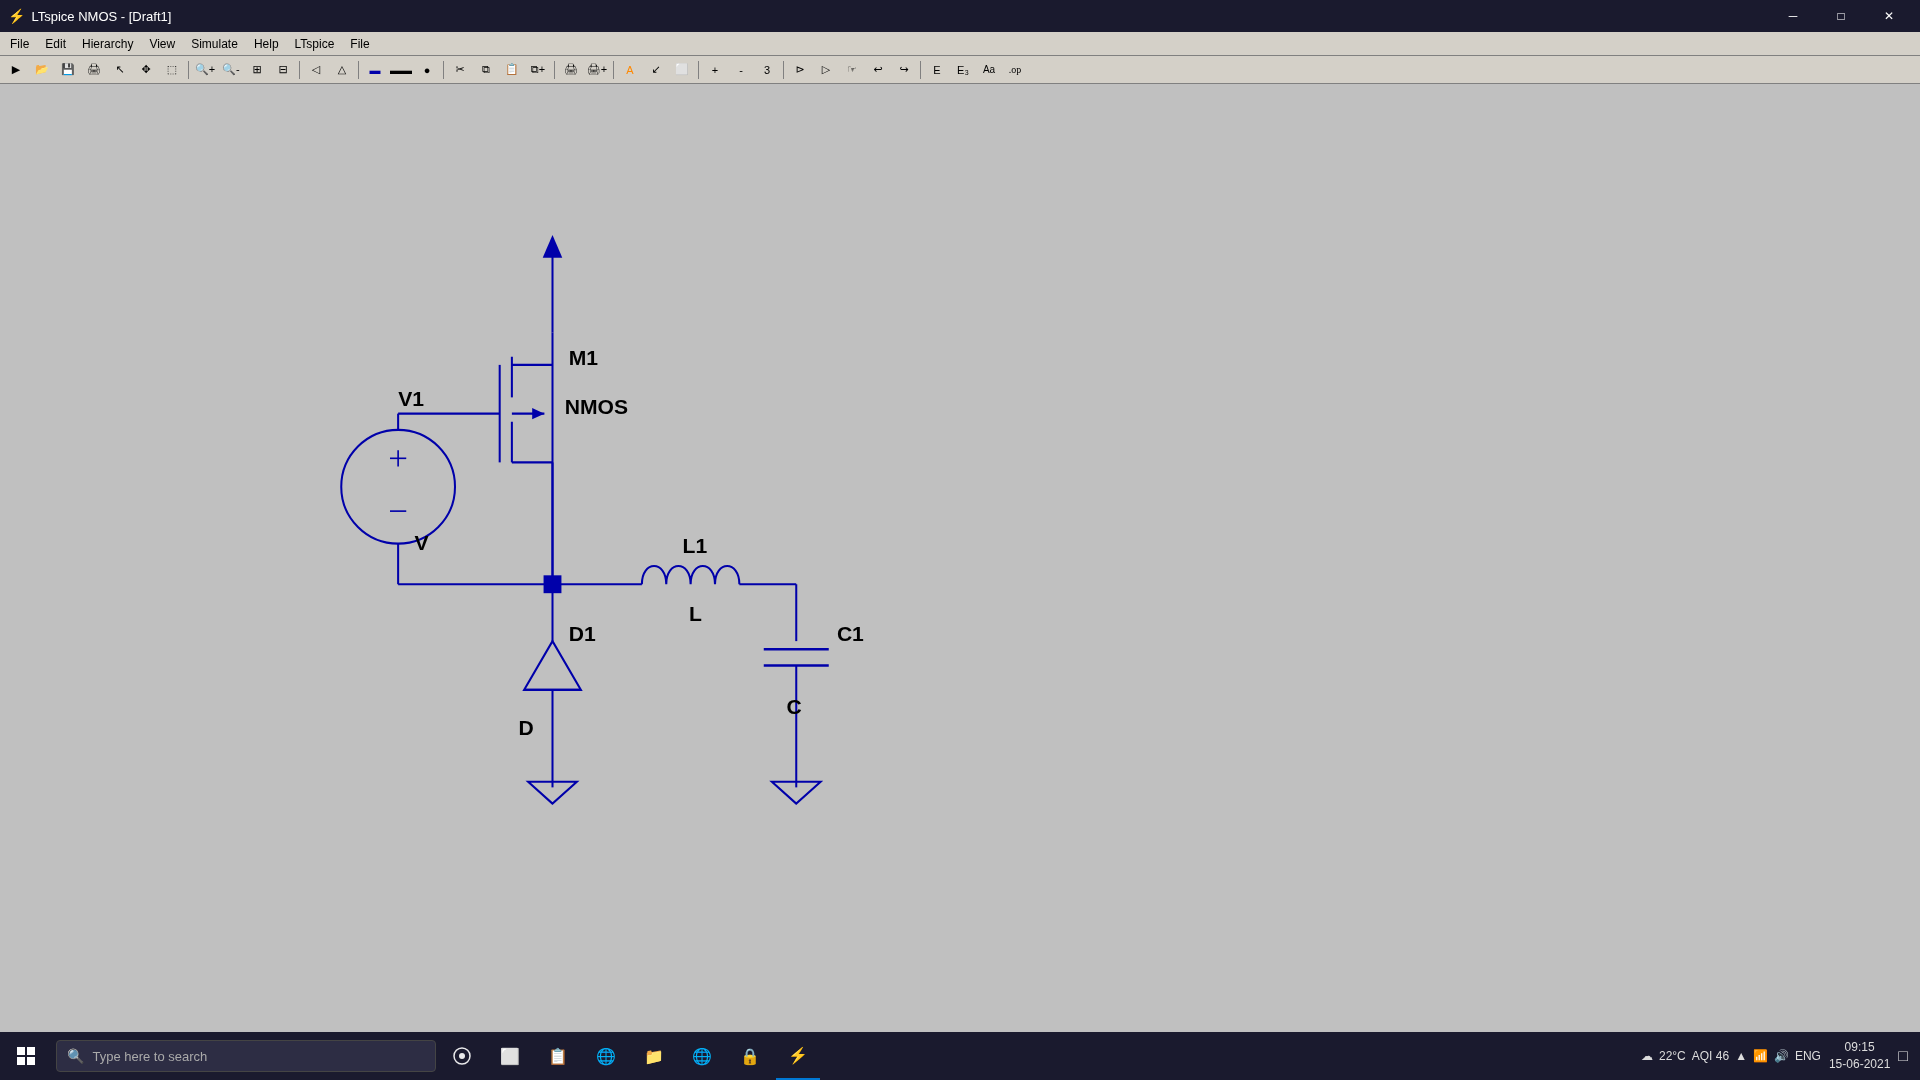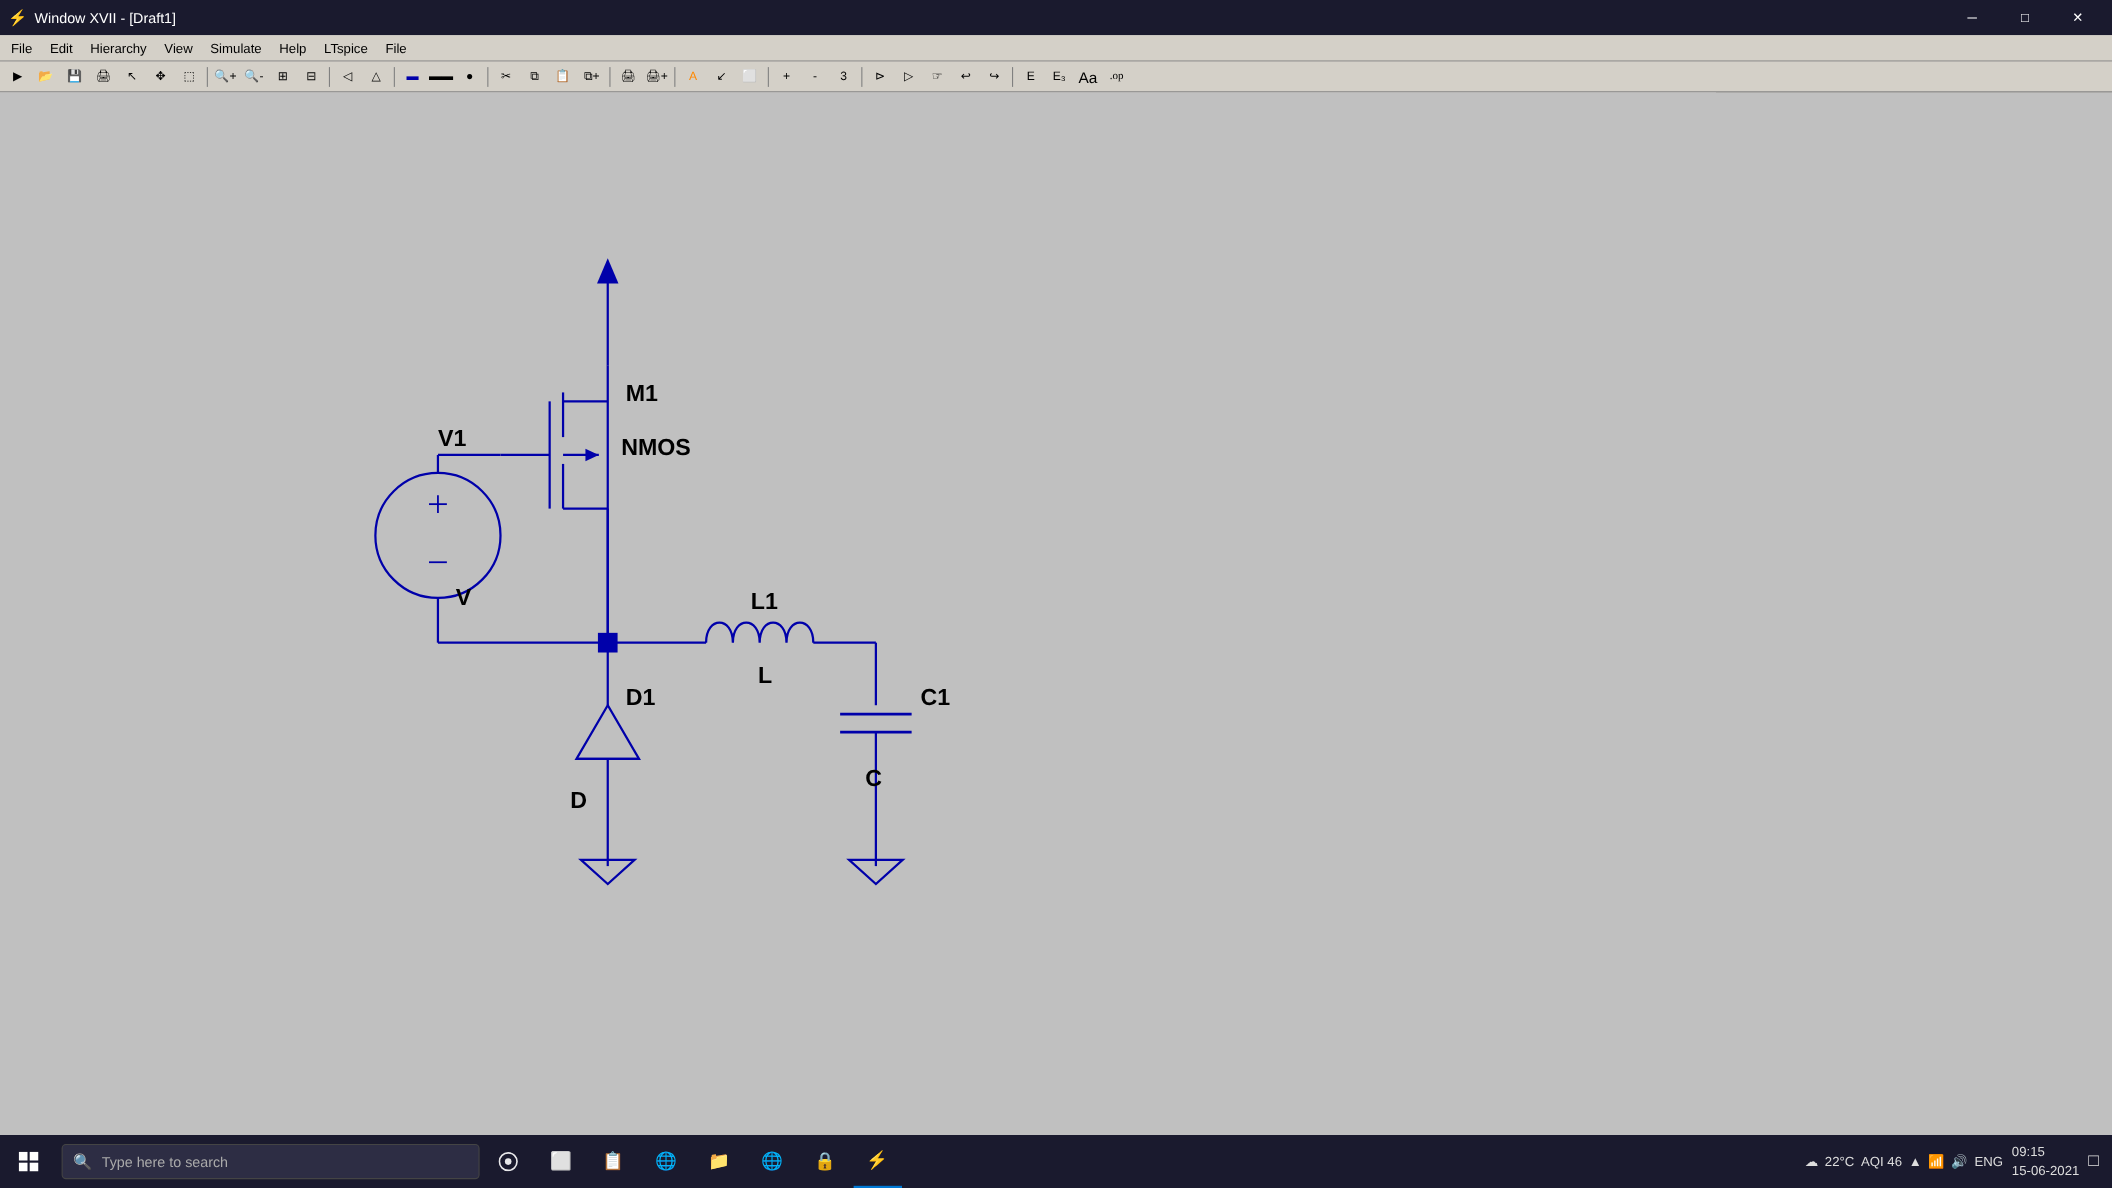--- a/index.html
+++ b/index.html
@@ -120,30 +120,30 @@
     .taskbar-icon.active { border-bottom: 2px solid #0078d4; }
     #taskbar-right {
       margin-left: auto;
       display: flex;
       align-items: center;
       padding-right: 12px;
       gap: 8px;
       font-size: 12px;
       color: #ddd;
     }
-    #clock { text-align: left; line-height: 1.4; }
+    #clock { text-align: center; line-height: 1.4; }
     #taskbar-sys-icons { display: flex; align-items: center; gap: 6px; }
   </style>
 </head>
 <body>
 
 <div id="titlebar">
   <div class="title-left">
     <span class="title-icon">⚡</span>
-    <span>Window XVII - [Draft1]</span>
+    <span>LTspice NMOS - [Draft1]</span>
   </div>
   <div class="win-controls">
     <div class="win-btn">─</div>
     <div class="win-btn">□</div>
     <div class="win-btn close">✕</div>
   </div>
 </div>
 
 <div id="menubar">
   <div class="menu-item">File</div>
@@ -194,21 +194,21 @@
   <div class="tb-btn">3</div>
   <div class="tb-sep"></div>
   <div class="tb-btn">⊳</div>
   <div class="tb-btn">▷</div>
   <div class="tb-btn">☞</div>
   <div class="tb-btn">↩</div>
   <div class="tb-btn">↪</div>
   <div class="tb-sep"></div>
   <div class="tb-btn">E</div>
   <div class="tb-btn">E₃</div>
-  <div class="tb-btn" style="font-size:14px;">Aa</div>
+  <div class="tb-btn" style="font-size:10px;">Aa</div>
   <div class="tb-btn" style="font-size:10px;font-family:Liberation Serif, serif;">.op</div>
 </div>
 
 <div id="canvas">
   <svg id="schematic-svg" viewBox="0 0 1920 916" xmlns="http://www.w3.org/2000/svg">
 
     <line x1="680" y1="90" x2="680" y2="200" stroke="#0000aa" stroke-width="2.5"></line>
     <polygon points="680,80 668,108 692,108" fill="#0000aa"></polygon>
 
     <line x1="680" y1="200" x2="680" y2="510" stroke="#0000aa" stroke-width="2.5"></line>

